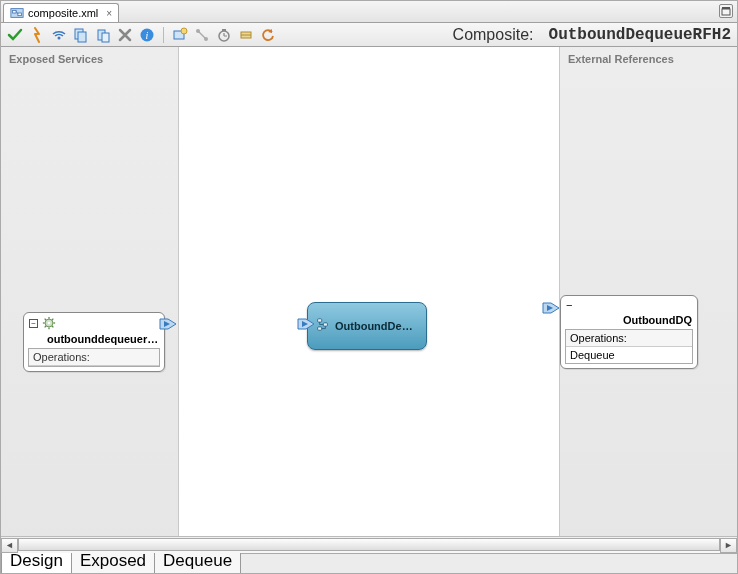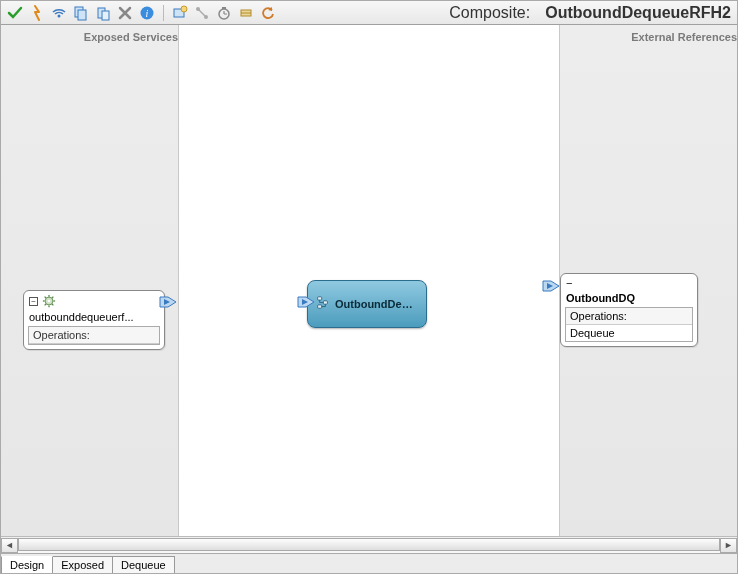--- a/index.html
+++ b/index.html
@@ -9,45 +9,45 @@
   .tabbar-top { height: 22px; background: linear-gradient(#f5f5f5, #e4e4e4); border-bottom: 1px solid #a0a0a0; display: flex; align-items: stretch; position: relative; }
   .file-tab { display: flex; align-items: center; background: #fff; border: 1px solid #999; border-bottom: none; border-radius: 3px 3px 0 0; padding: 2px 6px; margin: 2px 0 0 2px; gap: 4px; }
   .file-tab .icon { width: 14px; height: 14px; }
   .file-tab .close { font-size: 10px; color: #666; margin-left: 4px; cursor: pointer; }
   .mini-chevron { position: absolute; right: 4px; top: 3px; width: 14px; height: 14px; border: 1px solid #888; border-radius: 2px; background: #f4f4f4; display:flex; align-items:center; justify-content:center; }
 
   .tool-row { height: 24px; display: flex; align-items: center; gap: 6px; padding: 0 6px; border-bottom: 1px solid #a0a0a0; background: linear-gradient(#f7f7f7, #e8e8e8); }
   .tool-row .sep { width: 1px; height: 16px; background: #bbb; margin: 0 2px; }
   .tool-row .spacer { flex: 1; }
   .tool-row .composite-label { font-size: 16px; color: #333; }
-  .tool-row .composite-name { font-weight: bold; }
+  .tool-row .composite-name { font-weight: bold; font-family: Liberation Mono, monospace; }
   .tool-icon { width: 16px; height: 16px; display: flex; align-items: center; justify-content: center; cursor: pointer; }
 
   .canvas-wrap { flex: 1; position: relative; background: #fff; overflow: hidden; }
   .columns { position: absolute; inset: 0; display: flex; }
   .col { position: relative; }
   .col.services { width: 178px; background: linear-gradient(#ededed, #e6e6e6); border-right: 1px solid #c8c8c8; }
   .col.components { flex: 1; background: #fff; }
   .col.references { width: 178px; background: linear-gradient(#ededed, #e6e6e6); border-left: 1px solid #c8c8c8; }
-  .col .lane-title { text-align: right; font-weight: bold; color: #7a7a7a; padding: 6px 0; }
+  .col .lane-title { text-align: left; font-weight: bold; color: #7a7a7a; padding: 6px 8px; }
 
   
   .svc-box { position: absolute; left: 22px; top: 265px; width: 142px; background: #fff; border: 1px solid #888; border-radius: 6px; box-shadow: 1px 1px 0 rgba(0,0,0,0.08); }
   .svc-box .hdr { display: flex; align-items: center; gap: 4px; padding: 3px 5px; }
   .svc-box .collapse { width: 9px; height: 9px; border: 1px solid #555; background:#fff; font-size:8px; line-height:7px; text-align:center; color:#333; }
   .svc-box .gear { width: 14px; height: 14px; }
-  .svc-box .name { font-weight: normal; padding: 0 5px 3px 5px; white-space: nowrap; overflow: hidden; text-overflow: ellipsis; }
+  .svc-box .name { font-weight: bold; padding: 0 5px 3px 5px; white-space: nowrap; overflow: hidden; text-overflow: ellipsis; margin-left: 18px; }
   .svc-box .ops { margin: 0 4px 4px 4px; border: 1px solid #aaa; }
   .svc-box .ops .ops-h { padding: 2px 4px; border-bottom: 1px solid #ccc; color:#333; background:#f6f6f6; }
   .svc-box .ops .op { padding: 2px 4px; }
 
   
   .ref-box { position: absolute; left: 0; top: 248px; width: 138px; background: #fff; border: 1px solid #888; border-radius: 6px; box-shadow: 1px 1px 0 rgba(0,0,0,0.08); }
   .ref-box .hdr { display: flex; align-items: center; gap: 4px; padding: 3px 5px; }
-  .ref-box .name { font-weight: bold; padding: 0 5px 3px 5px; }
+  .ref-box .name { font-weight: bold; padding: 0 5px 3px 5px; text-align: right; }
   .ref-box .ops { margin: 0 4px 4px 4px; border: 1px solid #aaa; }
   .ref-box .ops .ops-h { padding: 2px 4px; border-bottom: 1px solid #ccc; background:#f6f6f6; }
   .ref-box .ops .op { padding: 2px 4px; }
 
   
   .comp-box { position: absolute; left: 128px; top: 255px; width: 120px; height: 48px; border-radius: 8px; border: 1px solid #2b6c8f; background: linear-gradient(#8fc9e0, #4c9cbd); box-shadow: 0 1px 2px rgba(0,0,0,0.3); display:flex; align-items:center; gap:6px; padding: 0 8px; color:#0b2a38; font-weight:bold; }
   .comp-box .cicon { width:16px; height:16px; }
   .comp-box .ctxt { font-size:11px; white-space:nowrap; overflow:hidden; text-overflow:ellipsis; }
 
   
@@ -55,32 +55,52 @@
   .iface svg { width:18px; height:18px; display:block; }
 
   
   .hscroll { position: absolute; left:0; right:0; bottom:0; height:17px; background: #f0f0f0; border-top:1px solid #bbb; display:flex; align-items:center; }
   .hscroll .arrow { width:17px; height:15px; border:1px solid #aaa; background:linear-gradient(#fdfdfd,#e4e4e4); display:flex; align-items:center; justify-content:center; font-size:9px; color:#555; }
   .hscroll .track { flex:1; height:15px; background:#f7f7f7; position:relative; }
   .hscroll .thumb { position:absolute; left:0; top:0; height:13px; width:100%; background:linear-gradient(#fdfdfd,#dedede); border:1px solid #aaa; }
 
   
   .bottom-tabs { height: 20px; background: #ececec; border-top: 1px solid #aaa; display:flex; align-items:flex-end; }
-  .bottom-tabs .btab { padding: 2px 8px; border: 1px solid #999; border-bottom: none; background: #f7f7f7; border-radius: 0 0 0 0; margin-top:15px; font-size:11px; cursor:pointer; }
+  .bottom-tabs .btab { padding: 2px 8px; border: 1px solid #999; border-bottom: none; background: #f7f7f7; border-radius: 0 0 0 0; margin-top:15px; font-size:17px; cursor:pointer; }
   .bottom-tabs .btab.active { background: #fff; border-top:1px solid #fff; font-weight: normal; }
   .bottom-tabs .btab + .btab { border-left: none; }
 
   
   .wires { position:absolute; inset:0; pointer-events:none; }
 </style>
 </head>
 <body>
 
 <div class="root">
 
+  <div class="tabbar-top">
+    <div class="file-tab">
+      <span class="icon">
+        <svg viewBox="0 0 16 16">
+            <rect x="1" y="3" width="14" height="10" fill="#bcd7f0" stroke="#4a79b5"></rect>
+            <rect x="3" y="5" width="4" height="3" fill="#fff" stroke="#4a79b5"></rect>
+            <rect x="9" y="8" width="4" height="3" fill="#fff" stroke="#4a79b5"></rect>
+            <line x1="7" y1="6" x2="9" y2="9" stroke="#4a79b5"></line>
+          </svg>
+      </span>
+      <span>composite.xml</span>
+      <span class="close">×</span>
+    </div>
+    <div class="mini-chevron">
+      <svg width="10" height="10" viewBox="0 0 10 10">
+          <rect x="1" y="3" width="8" height="6" fill="none" stroke="#555"></rect>
+          <rect x="1" y="1" width="8" height="2" fill="#555"></rect>
+        </svg>
+    </div>
+  </div>
 
   <div class="tool-row">
     <span class="tool-icon">
         <svg viewBox="0 0 16 16">
           <path d="M2 8 L6 12 L14 3" stroke="#2a9d2a" stroke-width="2.5" fill="none" stroke-linecap="round"></path>
         </svg>
       </span>
     <span class="tool-icon">
         <svg viewBox="0 0 16 16">
           <path d="M6 1 L10 7 L6 7 L10 15" stroke="#e08a1a" stroke-width="2" fill="none" stroke-linecap="round" stroke-linejoin="round"></path>

